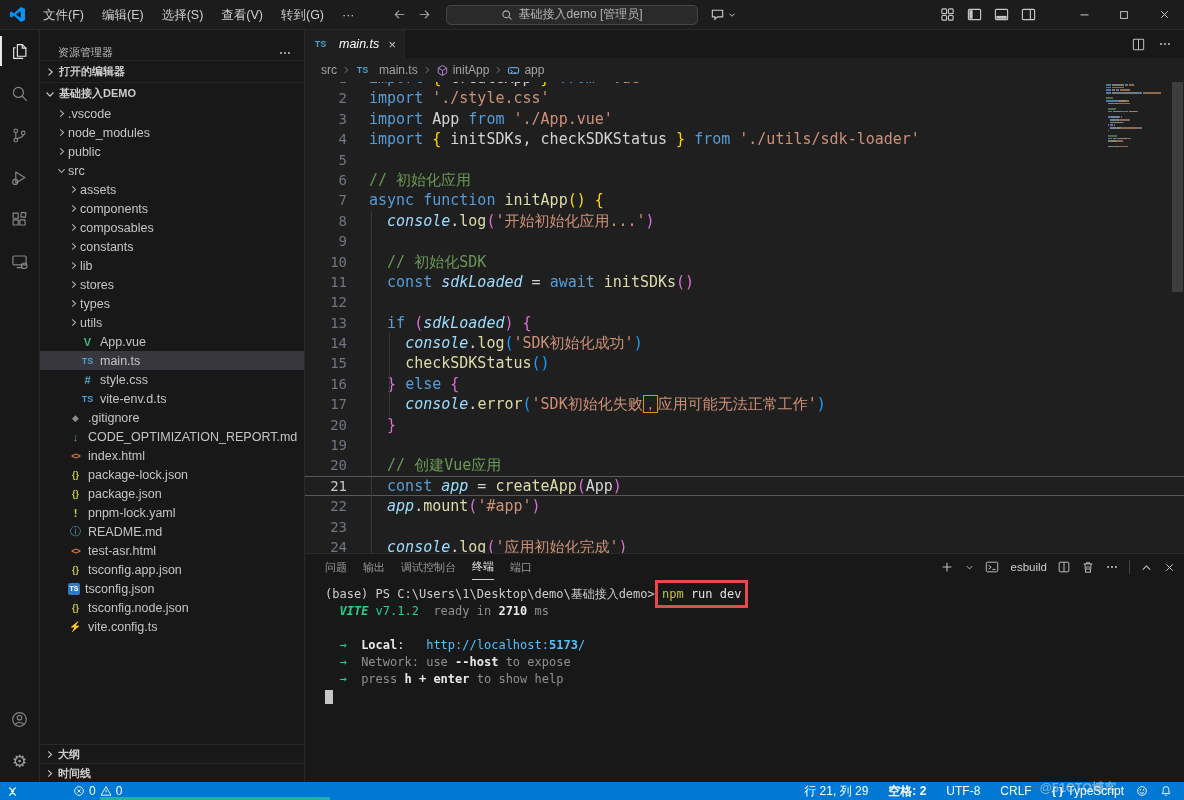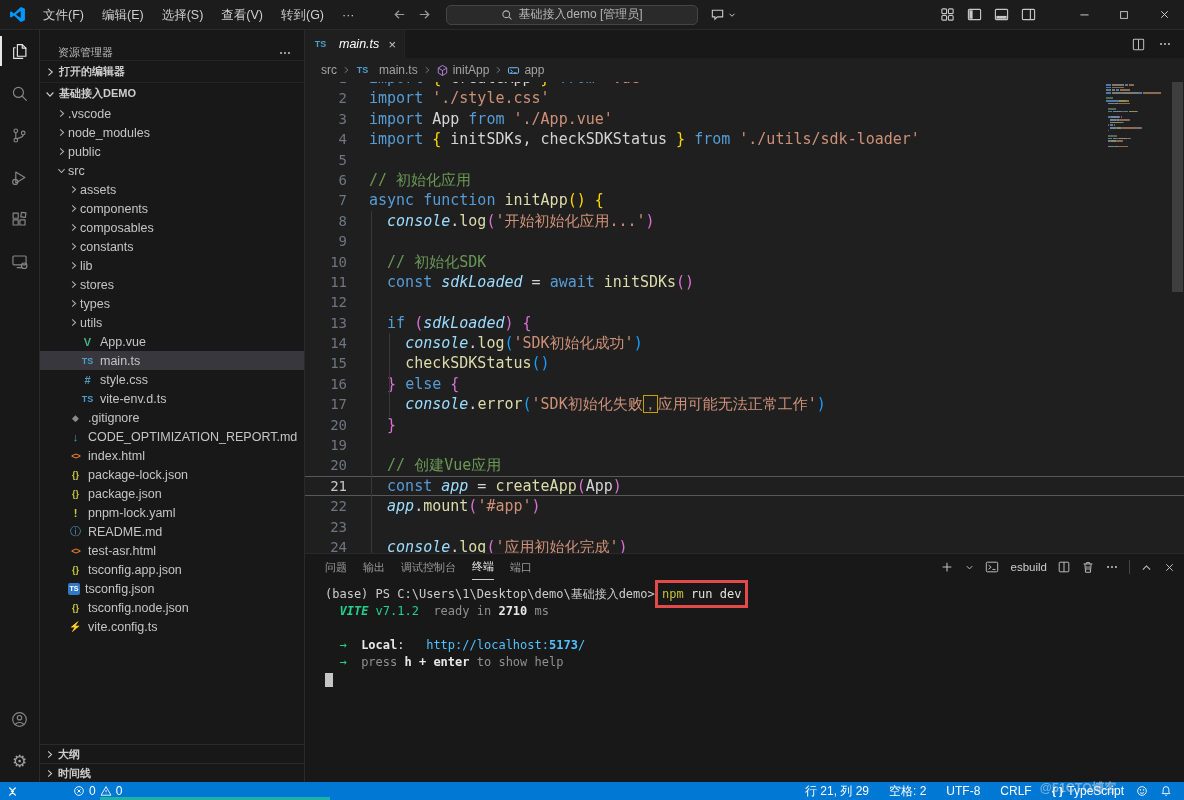--- a/index.html
+++ b/index.html
@@ -806,20 +806,21 @@
                 <path d="M4 4l8 8M12 4l-8 8"></path>
               </svg>
             </span>
           </div>
       </div>
       <div id="terminal">
           <div class="tline"><span class="t-pr">(base) PS C:\Users\1\Desktop\demo\基础接入demo&gt; </span><span class="red-annot"><span class="t-cmd">npm</span><span class="t-wh"> run dev</span></span></div>
           <div class="tline"><span class="t-sp">  </span><span class="t-grnb">VITE</span><span class="t-grn"> v7.1.2</span><span class="t-dim">  ready in </span><span class="t-b">2710</span><span class="t-dim"> ms</span></div>
           <div class="tline"></div>
           <div class="tline"><span class="t-grn">  →  </span><span class="t-b">Local</span><span class="t-wh">:   </span><span class="t-cy">http://localhost:</span><span class="t-cyb">5173</span><span class="t-cy">/</span></div>
+          <div class="tline"><span class="t-grn">  →  </span><span class="t-dim">Network</span><span class="t-dim">: use </span><span class="t-b">--host</span><span class="t-dim"> to expose</span></div>
           <div class="tline"><span class="t-grn">  →  </span><span class="t-dim">press </span><span class="t-b">h + enter</span><span class="t-dim"> to show help</span></div>
           <div class="tline"><span class="t-cursor"></span></div>
         </div>
     </section>
   </main>
 
   <footer id="statusbar">
     <div id="sb-left" style="display:flex;align-items:center;">
         <span class="st-item">
           <span class="ico">
@@ -840,21 +841,21 @@
             <svg width="12" height="12" viewBox="0 0 16 16" fill="none" stroke="currentColor" stroke-width="1.2">
               <path d="M8 2.2 14.6 13.6H1.4z"></path>
               <path d="M8 6.5v3.2M8 11.6v.4"></path>
             </svg>
           </span>
           <span>0</span>
         </span>
       </div>
     <div id="sb-right">
         <span class="st-item" style="margin-left: 8px;">行 21, 列 29</span>
-        <span class="st-item" style="margin-left: 8px;">空格: 2</span>
+        <span class="st-item" style="margin-left: 8px; font-weight: bold;">空格: 2</span>
         <span class="st-item" style="margin-left: 8px;">UTF-8</span>
         <span class="st-item" style="margin-left: 8px;">CRLF</span>
         <span class="st-item" style="margin-left: 8px;">
           <span class="ico">
             <span style="font-weight:bold;font-size:11px;">{ }</span>
           </span>
           <span>TypeScript</span>
         </span>
         <span class="st-item">
           <span class="ico">

